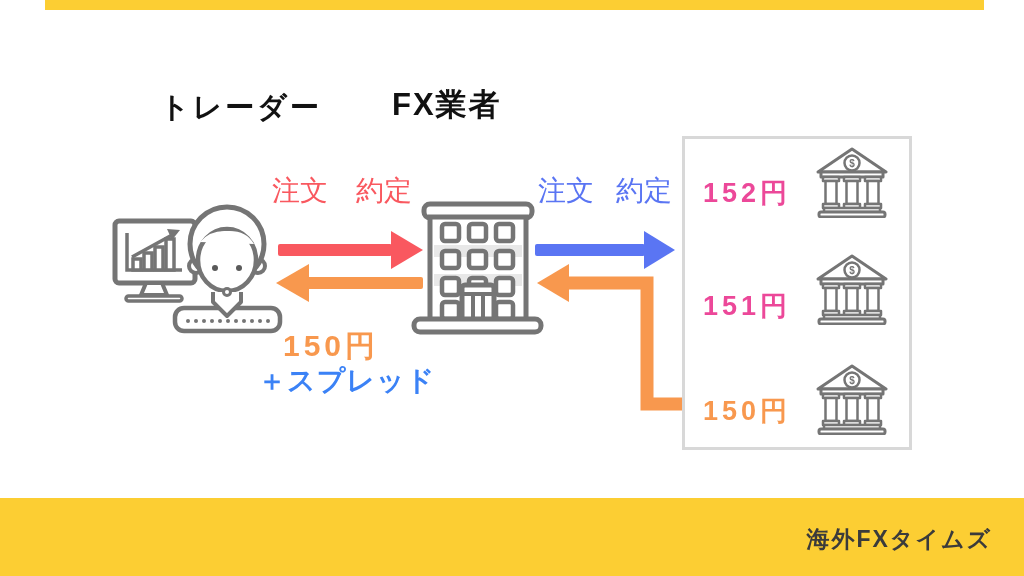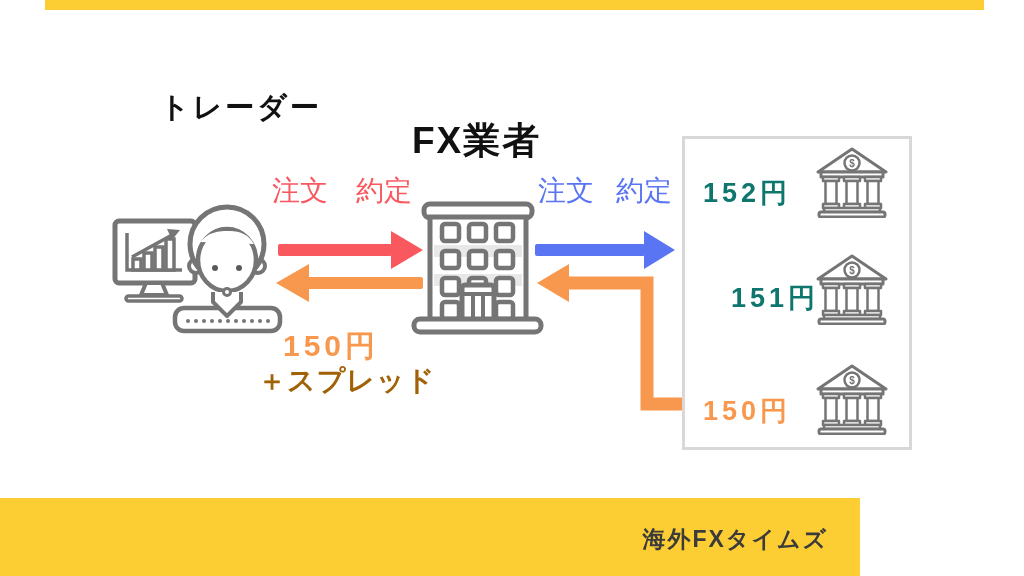--- a/index.html
+++ b/index.html
@@ -4,38 +4,38 @@
 <style>
   html,body{margin:0;padding:0;background:#fff;}
   .canvas{
     position:relative;width:1024px;height:576px;background:#ffffff;
     overflow:hidden;font-family:"Liberation Sans","DejaVu Sans",sans-serif;
   }
   .abs{position:absolute;}
   .top-bar{left:45px;top:0;width:939px;height:10px;background:#FCCE33;}
   .title{font-weight:800;color:#111111;white-space:nowrap;}
   .t-trader{left:160px;top:88px;font-size:29px;letter-spacing:3px;}
-  .t-broker{left:412px;top:84px;font-size:37px;letter-spacing:2px;margin-top:32px;}
+  .t-broker{left:392px;top:84px;font-size:31px;letter-spacing:2px;}
   .t-bank{left:721px;top:84px;font-size:33px;letter-spacing:3px;}
   .flow{display:flex;font-size:28px;font-weight:400;white-space:nowrap;}
   .flow-red{left:272px;top:172px;gap:28px;color:#F9585F;}
   .flow-blue{left:538px;top:172px;gap:22px;color:#5A75F3;}
   .price-main{left:283px;top:326px;font-size:30px;font-weight:800;
     color:#F8984E;letter-spacing:4px;white-space:nowrap;}
   .price-spread{left:258px;top:362px;font-size:28px;font-weight:800;
-    color:#a16207;letter-spacing:1px;white-space:nowrap;}
+    color:#3b82f6;letter-spacing:1px;white-space:nowrap;}
   .bank-box{left:682px;top:136px;width:230px;height:314px;
     background:#ffffff;border:3px solid #D8D8D8;box-sizing:border-box;}
   .rate{position:absolute;left:18px;font-size:27px;font-weight:800;
-    letter-spacing:4px;color:#0f766e;white-space:nowrap;}
+    letter-spacing:4px;color:#ec4899;white-space:nowrap;}
   .rate.hl{color:#F8984E;}
-  .rate-1{top:36px;} .rate-2{top:141px;margin-left:28px;} .rate-3{top:254px;}
+  .rate-1{top:36px;} .rate-2{top:149px;} .rate-3{top:254px;}
   .bank-icon{position:absolute;left:131px;width:72px;height:72px;}
   .bank-1{top:7px;} .bank-2{top:114px;} .bank-3{top:224px;}
-  .footer{left:0;top:498px;width:860px;height:78px;background:#FCCE33;}
+  .footer{left:0;top:498px;width:1024px;height:78px;background:#FCCE33;}
   .brand{position:absolute;right:32px;top:26px;font-size:23px;font-weight:800;
     color:#3B3B3B;letter-spacing:2px;white-space:nowrap;}
 </style>
 </head>
 <body>
 
 <div class="canvas">
 
   <div class="abs top-bar"></div>
 

